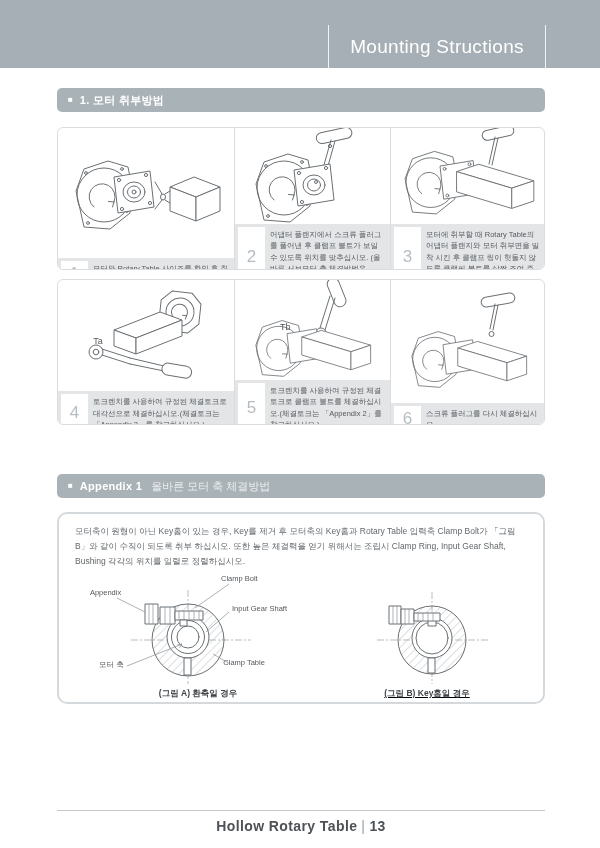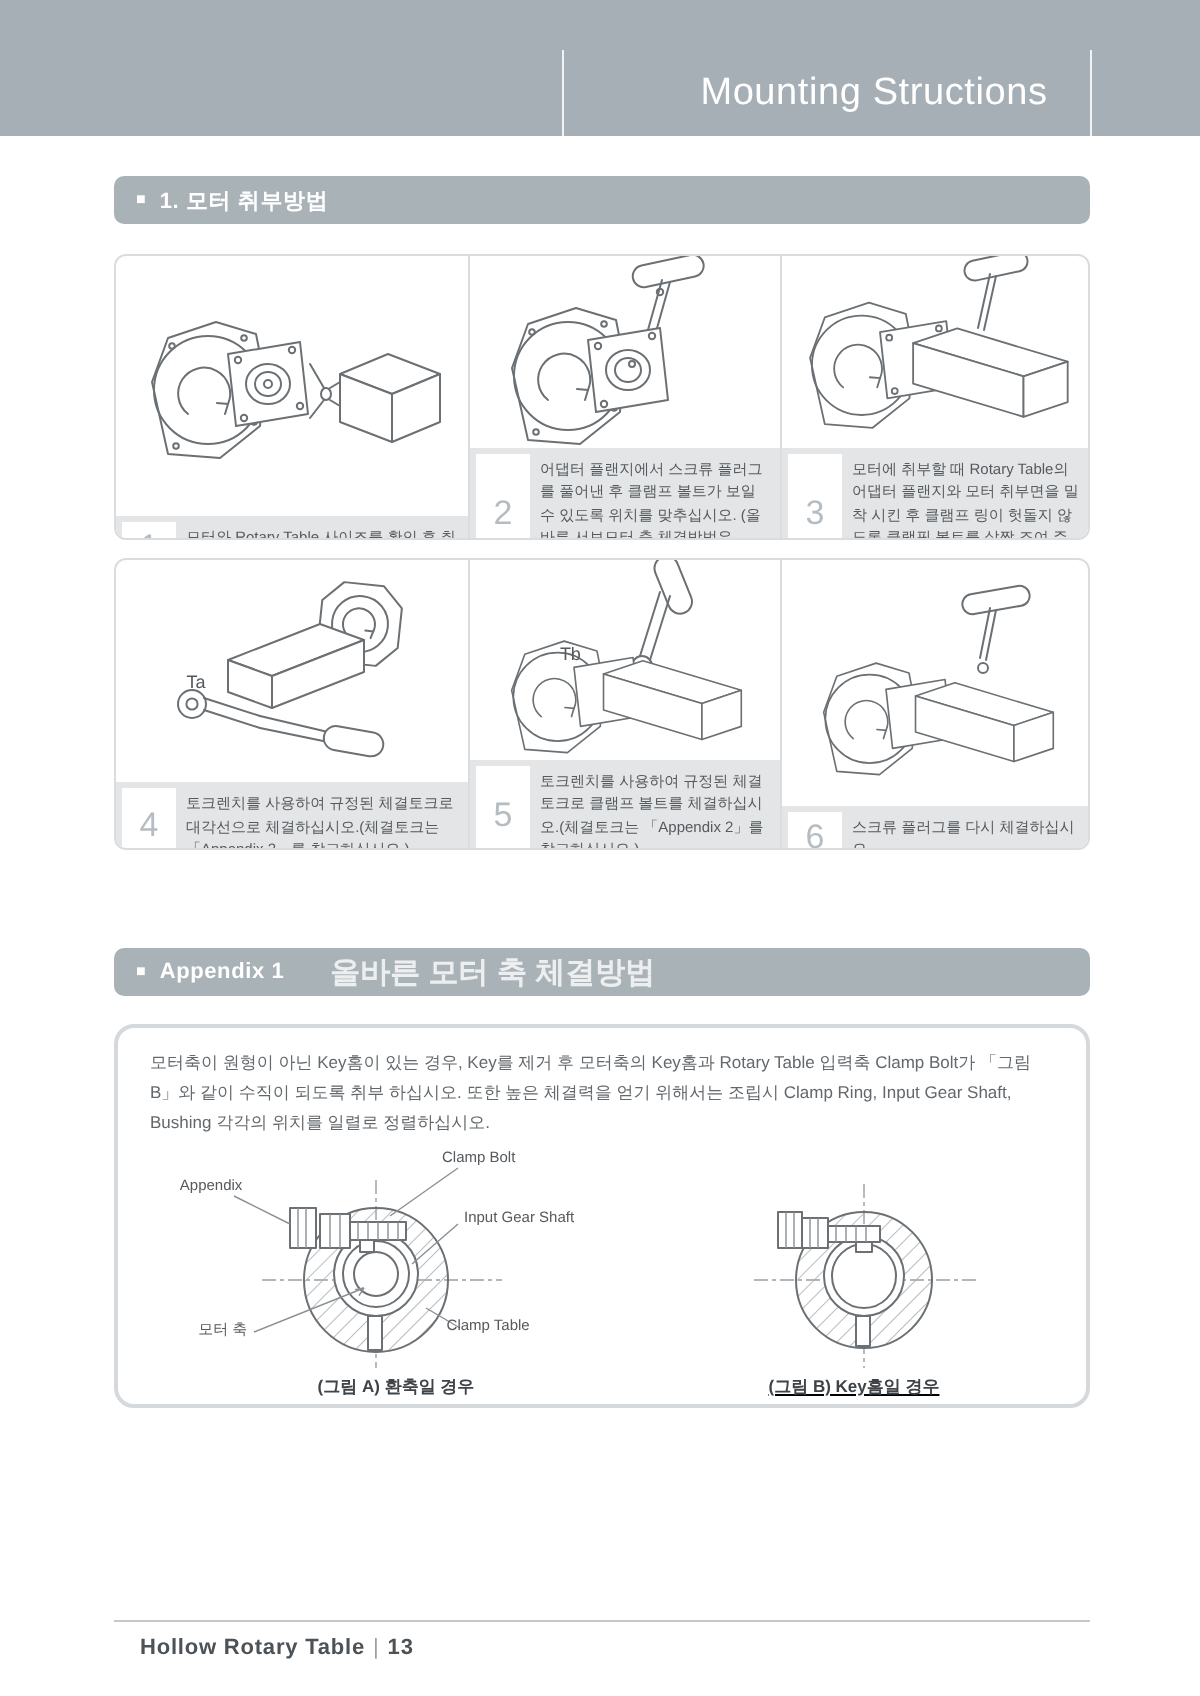--- a/index.html
+++ b/index.html
@@ -8,34 +8,34 @@
     background:#ffffff;
     font-family:"Liberation Sans","DejaVu Sans",sans-serif;
     -webkit-font-smoothing:antialiased;
   }
   
   .topbar { position:absolute; top:0; left:0; width:600px; height:68px; background:#a6afb5; }
   .topbar-frame {
     position:absolute; right:54px; top:25px; height:43px; width:216px;
     border-left:1px solid rgba(255,255,255,.85);
     border-right:1px solid rgba(255,255,255,.85);
-    display:flex; align-items:center; justify-content:center;padding-left:47px;
+    display:flex; align-items:center; justify-content:center;
   }
   .topbar-title { color:#ffffff; font-size:19px; letter-spacing:.3px; }
 
   
   .content { position:absolute; left:57px; top:88px; width:488px; }
 
   .secbar {
     height:24px; background:#a9b2b7; border-radius:5px;
     display:flex; align-items:center; padding-left:11px; box-sizing:border-box; color:#fff;
   }
   .secbar .bullet { font-size:8px; margin-right:7px; line-height:1; }
   .secbar .t  { font-size:11px; font-weight:bold; letter-spacing:.3px; }
-  .secbar .sub{ font-size:15px; font-weight:bold; color:rgba(255,255,255,.78); margin-left:23px; }
+  .secbar .sub{ font-size:11px; font-weight:normal; color:rgba(255,255,255,.78); margin-left:9px; }
 
   
   .row {
     display:grid; grid-template-columns:176px 156px 156px;
     border:1px solid #dadddf; border-radius:6px; overflow:hidden; background:#fff;
   }
   .row1 { margin-top:15px; height:141px; }
   .row2 { margin-top:9px;  height:144px; }
   .cell { display:flex; flex-direction:column; min-width:0; }
   .cell + .cell { border-left:1px solid #dadddf; }
@@ -62,22 +62,22 @@
   .fig  { position:relative; }
   .figA { width:252px; }
   .figB { width:180px;text-decoration:underline; }
   .fig-draw { position:relative; height:112px; }
   .fig-label { position:absolute; font-size:7.5px; color:#55595d; white-space:nowrap; }
   .fig-cap { text-align:center; font-size:8.5px; font-weight:bold; color:#3f4448; margin-top:2px; }
 
   
   .footline { position:absolute; left:57px; top:810px; width:488px; height:1px; background:#c5c9cc; }
   .foot {
-    position:absolute; left:70px; top:818px; width:488px; text-align:left;
-    font-size:11px; font-weight:bold; color:#4d5257; letter-spacing:.4px;
+    position:absolute; left:57px; top:818px; width:488px; text-align:center;
+    font-size:14px; font-weight:bold; color:#4d5257; letter-spacing:.4px;
   }
   .foot .sep { color:#9aa0a4; font-weight:normal; margin:0 4px; }
 
   
   .ln  { stroke:#6b7074; fill:#ffffff; stroke-width:1; stroke-linejoin:round; }
   .lnf { stroke:#6b7074; fill:none;    stroke-width:1; stroke-linejoin:round; stroke-linecap:round; }
   .thin{ stroke:#8a8f93; fill:none; stroke-width:.7; }
   .cross { stroke:#999ea2; fill:none; stroke-width:.7; stroke-dasharray:7 2 2 2; }
   .lead { stroke:#8a8f93; fill:none; stroke-width:.7; }
 </style>

